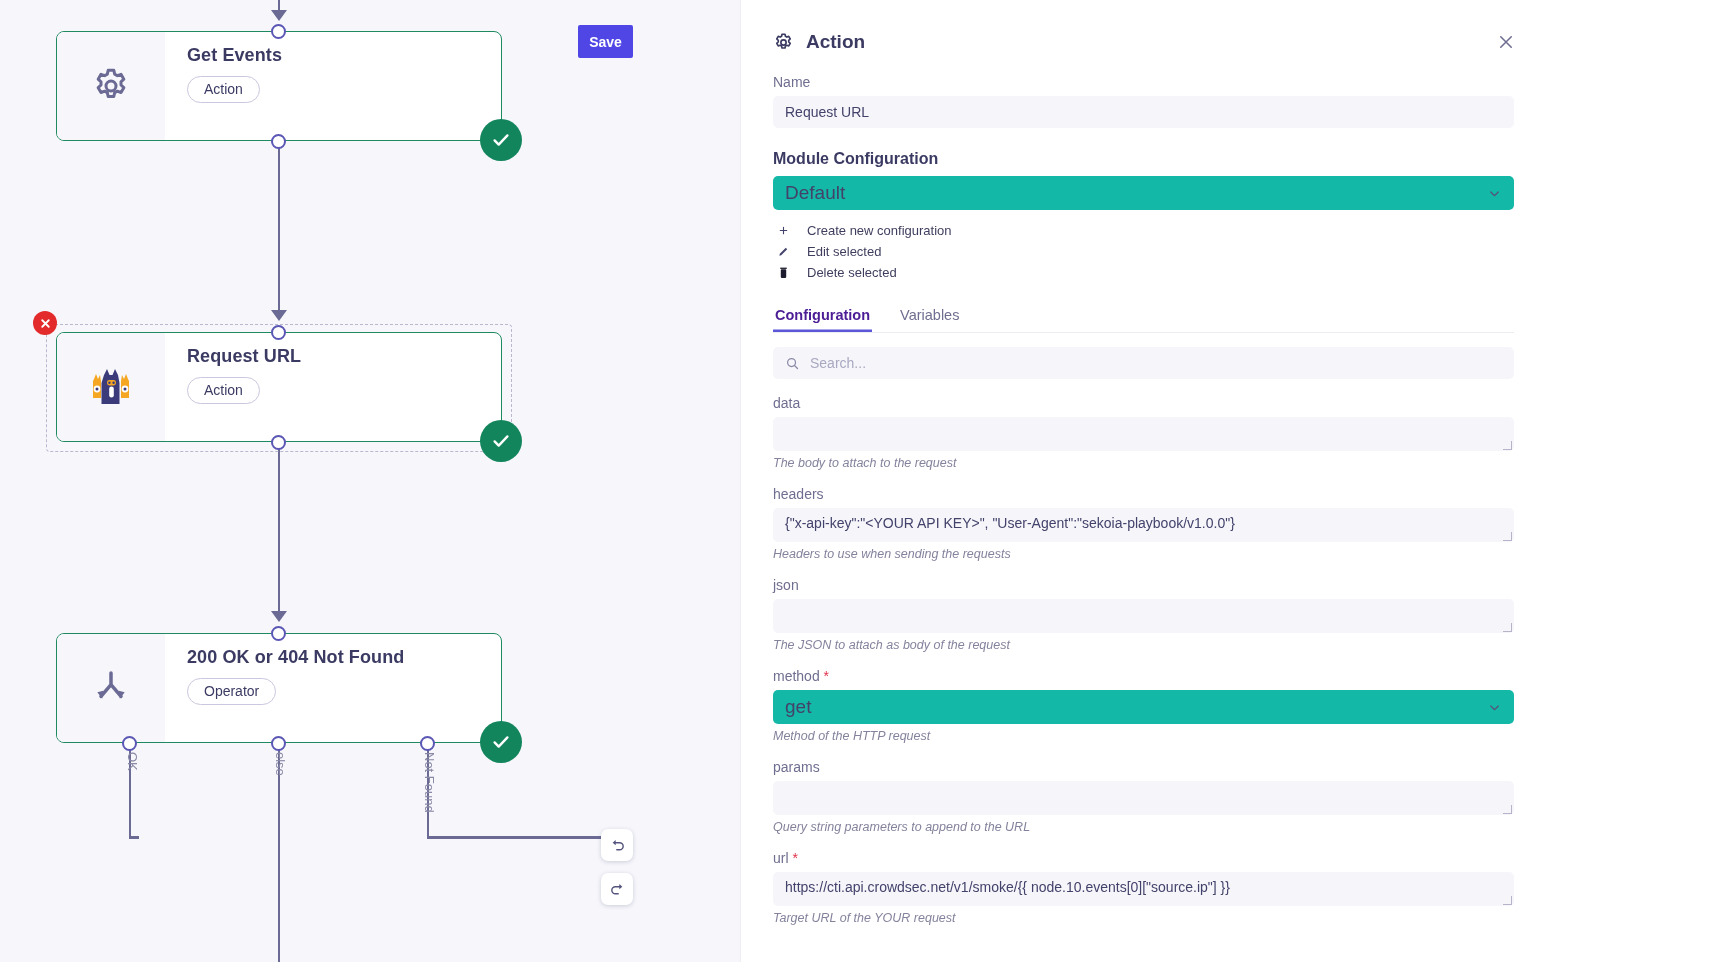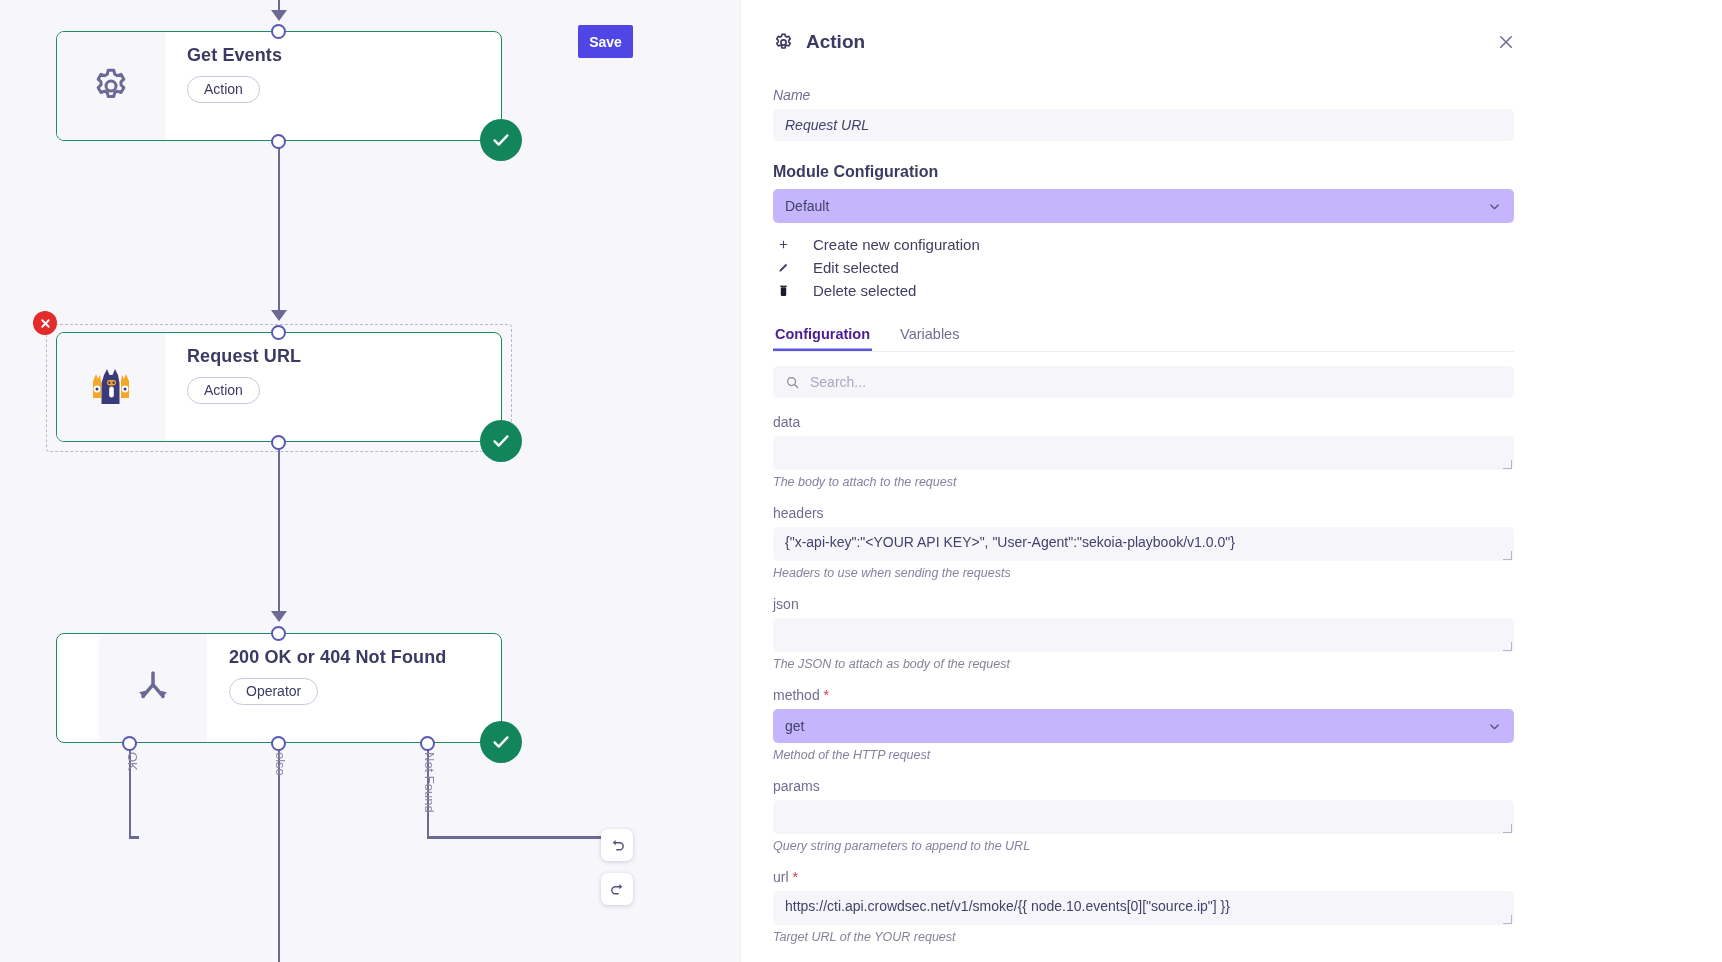--- a/index.html
+++ b/index.html
@@ -152,22 +152,22 @@
   .input-box {
     width: 100%; height: 32px;
     background: #f5f5fa; border: none; border-radius: 5px;
     font-family: "Liberation Sans", sans-serif;
     font-size: 14px; color: #43426b;
     padding: 0 12px;
     display: flex; align-items: center;
   }
   .select-box {
     width: 100%; height: 34px;
-    background: #c4b5fd; border: none; border-radius: 5px;
-    font-size: 14px; color: #43426b;
+    background: #14b8a6; border: none; border-radius: 5px;
+    font-size: 19px; color: #43426b;
     padding: 0 12px;
     display: flex; align-items: center; justify-content: space-between;
     cursor: pointer;
   }
   .textarea-box {
     width: 100%; height: 34px;
     background: #f5f5fa; border: none; border-radius: 5px;
     font-size: 14px; color: #43426b;
     padding: 7px 12px;
     position: relative;
@@ -180,22 +180,22 @@
     border-right: 1.5px solid #b5b4c9;
     border-bottom: 1.5px solid #b5b4c9;
   }
   .hint {
     font-size: 12.5px; color: #84839d;
     font-style: italic; margin-top: 5px;
   }
 
   .cfg-actions { margin-top: 10px; }
   .cfg-action {
-    display: flex; align-items: center; gap: 24px;
-    font-size: 15px; color: #3f3e5e;
+    display: flex; align-items: center; gap: 18px;
+    font-size: 13px; color: #3f3e5e;
     padding: 3px 0 3px 4px; cursor: pointer;
   }
   .cfg-action .gi { width: 12px; display:flex; justify-content:center; }
 
   .tabs {
     display: flex; gap: 26px;
     margin-top: 18px;
     border-bottom: 1px solid #ececf2;
   }
   .tab {
@@ -291,21 +291,21 @@
             <path fill="none" stroke="#ffffff" stroke-width="2.6" stroke-linecap="round" stroke-linejoin="round" d="M5 12.5l4.5 4.5L19 7"></path>
           </svg>
         </div>
       </div>
       <div class="port" style="left:271px; top:325px;"></div>
       <div class="port" style="left:271px; top:435px;"></div>
 
       <div class="edge edge-v" style="left:277.5px; top:442px; height:176px;"></div>
       <div class="arrowhead" style="left:271px; top:611px;"></div>
 
-      <div class="node" style="left:56px; top:633px;padding-left:42px;">
+      <div class="node" style="left:56px; top:633px;">
         <div class="node-icon-cell">
           <svg width="40" height="40" viewBox="0 0 24 24">
             <path fill="none" stroke="#6b6a95" stroke-width="2.1" stroke-linecap="round" stroke-linejoin="round" d="M12 3v7M12 10L6 17M12 10l6 7"></path>
             <path fill="#6b6a95" d="M3.8 14.6l2.9 3.9 0.6-4.8z"></path>
             <path fill="#6b6a95" d="M20.2 14.6l-2.9 3.9-0.6-4.8z"></path>
           </svg>
         </div>
         <div class="node-body">
           <div class="node-title">200 OK or 404 Not Found</div>
           <div class="node-chip">Operator</div>
@@ -357,21 +357,21 @@
         <circle cx="12" cy="12" r="3" fill="none" stroke="#3b3a63" stroke-width="1.9"></circle>
       </svg>
       <span class="panel-title">Action</span>
     </div>
     <div class="panel-close">
       <svg width="18" height="18" viewBox="0 0 24 24">
         <path fill="none" stroke="#6f6e90" stroke-width="2.1" stroke-linecap="round" d="M5 5l14 14M19 5L5 19"></path>
       </svg>
     </div>
 
-    <div style="margin-top:21px;font-style:italic;">
+    <div style="margin-top:8px;">
       <span class="field-label">Name</span>
       <div class="input-box">Request URL</div>
     </div>
 
     <div class="section-title">Module Configuration</div>
     <div class="select-box">
       <span>Default</span>
       <svg width="15" height="15" viewBox="0 0 24 24">
         <path fill="none" stroke="#55547c" stroke-width="2" stroke-linecap="round" stroke-linejoin="round" d="M6 9.5l6 6 6-6"></path>
       </svg>

